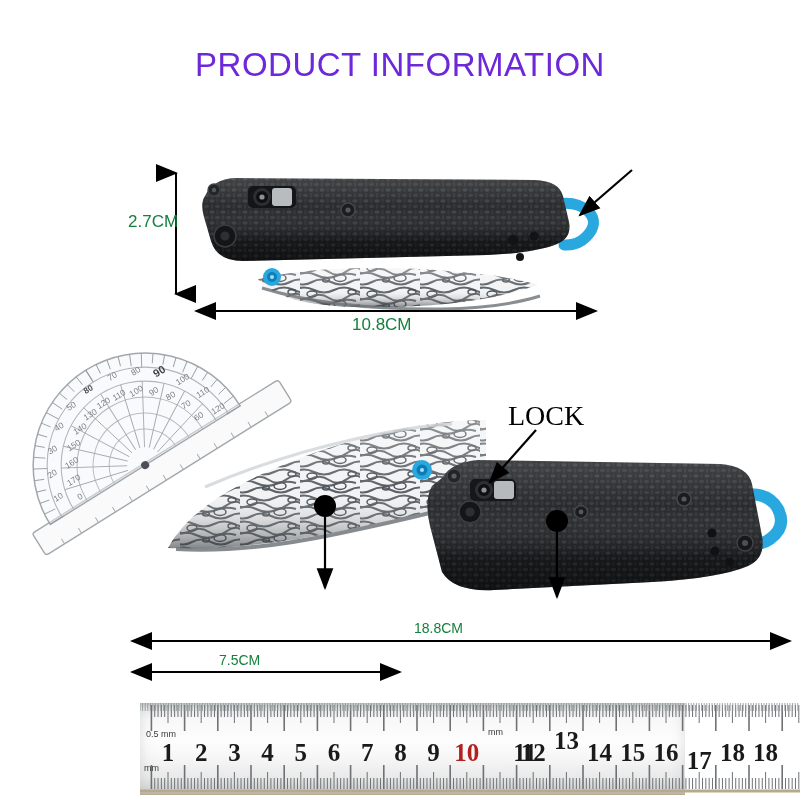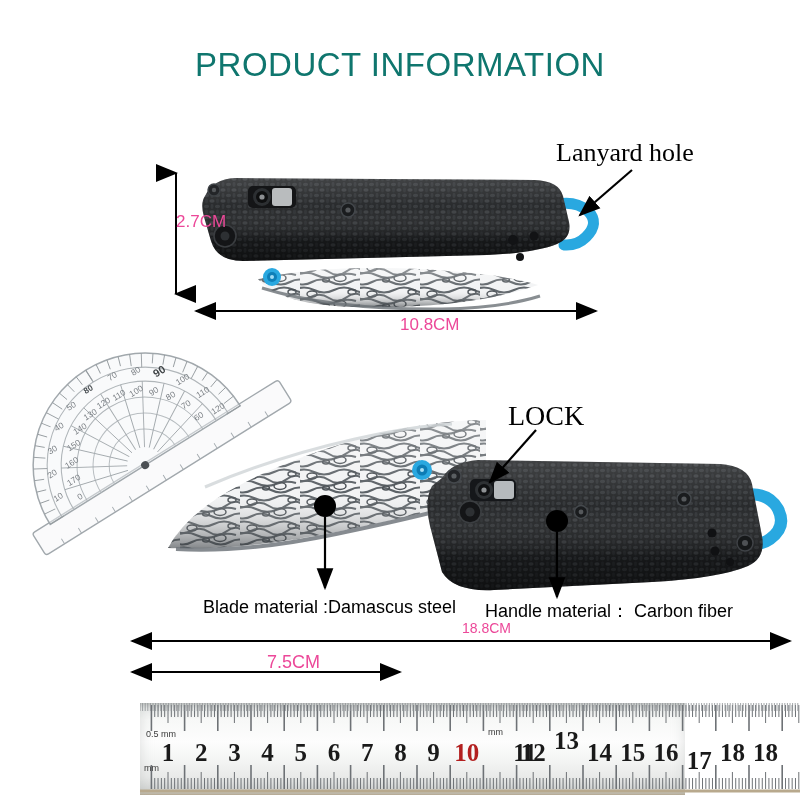--- a/index.html
+++ b/index.html
@@ -5,32 +5,32 @@
   html,body{margin:0;padding:0;background:#fff;}
   body{width:800px;height:800px;overflow:hidden;font-family:"Liberation Sans",sans-serif;}
   #stage{position:relative;width:800px;height:800px;background:#ffffff;}
 
   .abs{position:absolute;}
 
   
   #title{
     left:0;top:46px;width:800px;text-align:center;
     font-family:"Liberation Sans",sans-serif;
-    font-size:33px;letter-spacing:.5px;color:#0f766e;font-weight:400;
+    font-size:33px;letter-spacing:.5px;color:#6d28d9;font-weight:400;
   }
 
   
   .serif-label{
     font-family:"Liberation Serif",serif;color:#000;white-space:nowrap;
   }
   .sans-label{
     font-family:"Liberation Sans",sans-serif;color:#000;white-space:nowrap;
   }
   .dim-label{
-    font-family:"Liberation Sans",sans-serif;color:#ec4899;white-space:nowrap;margin-left:48px;
+    font-family:"Liberation Sans",sans-serif;color:#15803d;white-space:nowrap;
   }
 
   
   svg.layer{position:absolute;left:0;top:0;width:800px;height:800px;overflow:visible;pointer-events:none;}
 
   
   #ruler{
     left:140px;top:703px;width:545px;height:92px;
     background:linear-gradient(180deg,#c9ccca 0%,#eceeed 6%,#f7f8f7 18%,#fdfdfd 42%,#f4f5f4 62%,#e9eae9 80%,#d2d4d3 96%,#b9a98c 100%);
     box-shadow:inset 0 0 14px rgba(160,165,162,.35);
@@ -159,21 +159,20 @@
 
     <line x1="176" y1="173" x2="176" y2="294" stroke="#000" stroke-width="2" marker-start="url(#arrU)" marker-end="url(#arrD)"></line>
 
     <line x1="196" y1="311" x2="596" y2="311" stroke="#000" stroke-width="2" marker-start="url(#arrL)" marker-end="url(#arrR)"></line>
 
     <line x1="632" y1="170" x2="580" y2="215" stroke="#000" stroke-width="2.2" marker-end="url(#tip)"></line>
   </svg>
 
   <div class="abs dim-label" style="left:128px;top:212px;font-size:17px;">2.7CM</div>
   <div class="abs dim-label" style="left:0;top:315px;width:800px;text-align:left;padding-left:352px;font-size:17px;">10.8CM</div>
-  <div class="abs serif-label" style="left:556px;top:138px;font-size:26px;">Lanyard hole</div>
 
   <svg class="layer">
 
     <path d="M168,548
              q18,-34 70,-62
              q60,-32 140,-52
              q60,-14 108,-14
              l0,76
              q-60,18 -150,36
              q-96,19 -168,16 z" fill="url(#dam)"></path>
@@ -496,27 +495,25 @@
         <line x1="280" y1="476" x2="280" y2="482"></line>
       </g>
     </g>
 
     <line x1="132" y1="641" x2="790" y2="641" stroke="#000" stroke-width="2" marker-start="url(#arrL)" marker-end="url(#arrR)"></line>
     <line x1="132" y1="672" x2="400" y2="672" stroke="#000" stroke-width="2" marker-start="url(#arrL)" marker-end="url(#arrR)"></line>
   </svg>
 
   <div class="abs serif-label" style="left:508px;top:400px;font-size:28px;">LOCK</div>
 
-  <div class="abs sans-label" style="left:203px;top:597px;font-size:18px;">Blade material :Damascus steel</div>
-
-  <div class="abs sans-label" style="left:485px;top:599px;font-size:18px;">Handle material：  Carbon fiber</div>
+
 
   <div class="abs dim-label" style="left:414px;top:620px;font-size:14px;">18.8CM</div>
 
-  <div class="abs dim-label" style="left:219px;top:652px;font-size:18px;">7.5CM</div>
+  <div class="abs dim-label" style="left:219px;top:652px;font-size:14px;">7.5CM</div>
 
   <div class="abs" id="ruler">
 
     <svg width="660" height="92" style="position:absolute;left:0;top:0;">
       <g id="ruler-ticks" stroke="#6e7276">
           <line x1="11.399999999999999" y1="2" x2="11.399999999999999" y2="28" stroke-width="1.6"></line>
           <line x1="11.399999999999999" y1="62" x2="11.399999999999999" y2="86" stroke-width="1.6"></line>
           <line x1="14.719999999999999" y1="2" x2="14.719999999999999" y2="14" stroke-width="1"></line>
           <line x1="14.719999999999999" y1="75" x2="14.719999999999999" y2="86" stroke-width="1"></line>
           <line x1="18.04" y1="2" x2="18.04" y2="14" stroke-width="1"></line>

